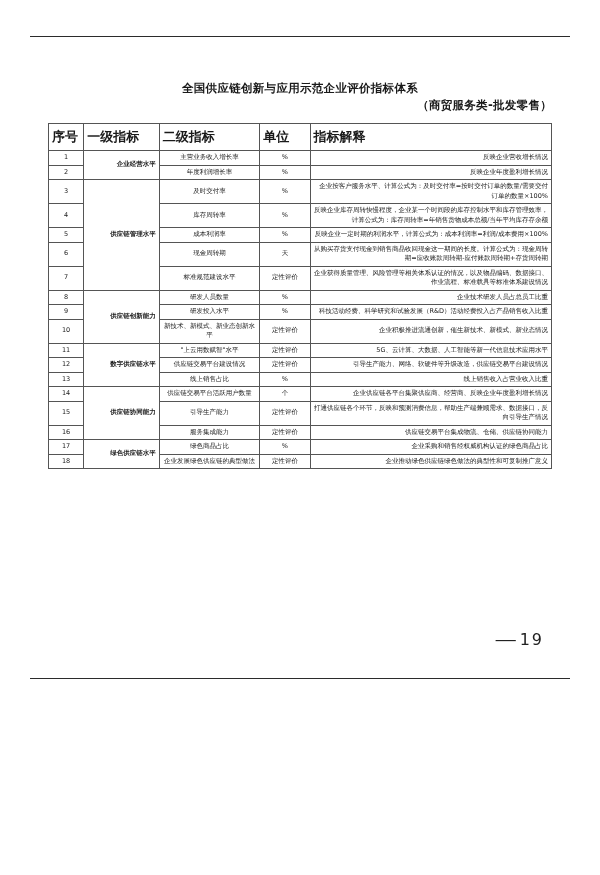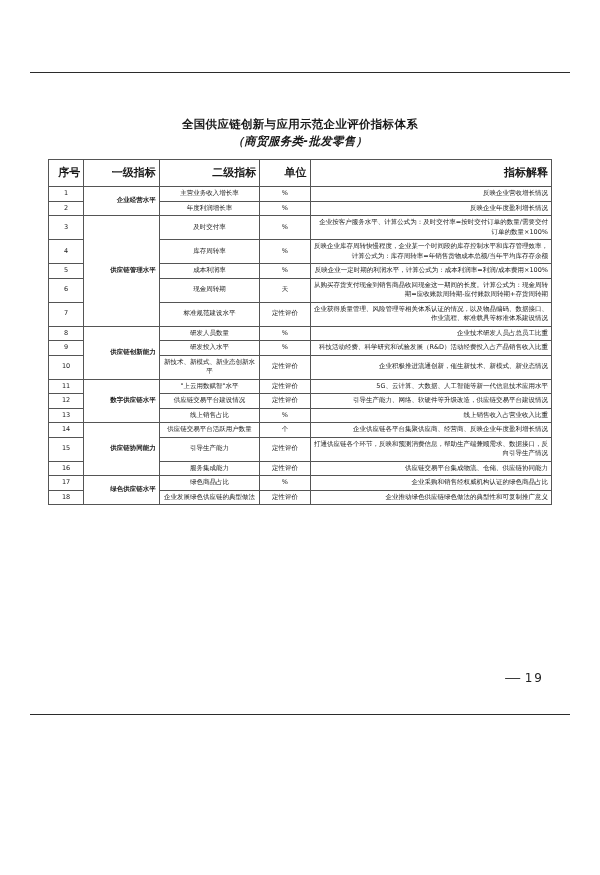--- a/index.html
+++ b/index.html
@@ -13,21 +13,20 @@
     font-family: "DejaVu Sans", "Liberation Sans", sans-serif;
     color: #1a1a1a;
     position: relative;
     overflow: hidden;
   }
   .page {
     position: relative;
     width: 600px;
     height: 715px;
     box-sizing: border-box;
-    margin-top: 36px;
   }
   .page-border-top {
     position: absolute;
     left: 30px;
     right: 30px;
     top: 36px;
     border-top: 1px solid #2b2b2b;
   }
   .page-border-bottom {
     position: absolute;
@@ -43,64 +42,63 @@
     top: 80px;
   }
   .doc-title {
     text-align: center;
     font-weight: bold;
     font-size: 11.5px;
     line-height: 17px;
     letter-spacing: 0.3px;
   }
   .doc-subtitle {
-    text-align: center;
+    text-align: right;
     font-weight: bold;
     font-size: 11.5px;
     line-height: 17px;
     letter-spacing: 0.3px;
     margin-bottom: 9px;
-    font-style: italic;
   }
   table.matrix {
     border-collapse: collapse;
     width: 100%;
     table-layout: fixed;
     border: 1px solid #333;
   }
   table.matrix th, table.matrix td {
     border: 1px solid #555;
     font-size: 6.5px;
     line-height: 9.5px;
     padding: 2px 3px;
     vertical-align: middle;
     word-break: break-all;
   }
   table.matrix th {
     font-weight: bold;
-    text-align: right;
+    text-align: left;
     height: 22px;
-    font-size: 11px;
+    font-size: 13px;
   }
   col.c-no    { width: 7%; }
   col.c-l1    { width: 15%; }
   col.c-l2    { width: 20%; }
   col.c-unit  { width: 10%; }
   col.c-desc  { width: 48%; }
 
   td.no, td.unit { text-align: center; }
   td.l1 { text-align: right; font-weight: bold; }
   td.l2 { text-align: center; }
   td.desc { text-align: right; }
 
   .page-number {
     position: absolute;
     right: 56px;
     bottom: 66px;
-    font-size: 12px;
+    font-size: 16px;
     letter-spacing: 2px;
     color: #222;
   }
   .dash {
     display: inline-block;
     transform: scaleX(1.4);
     margin-right: 4px;
   }
 </style>
 </head>

